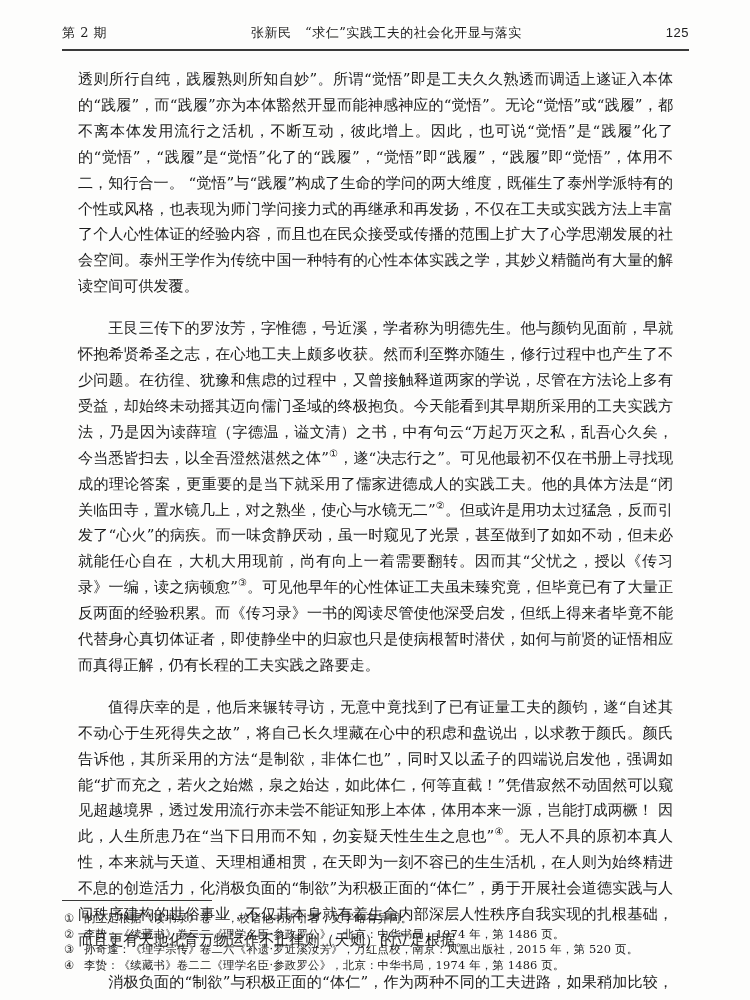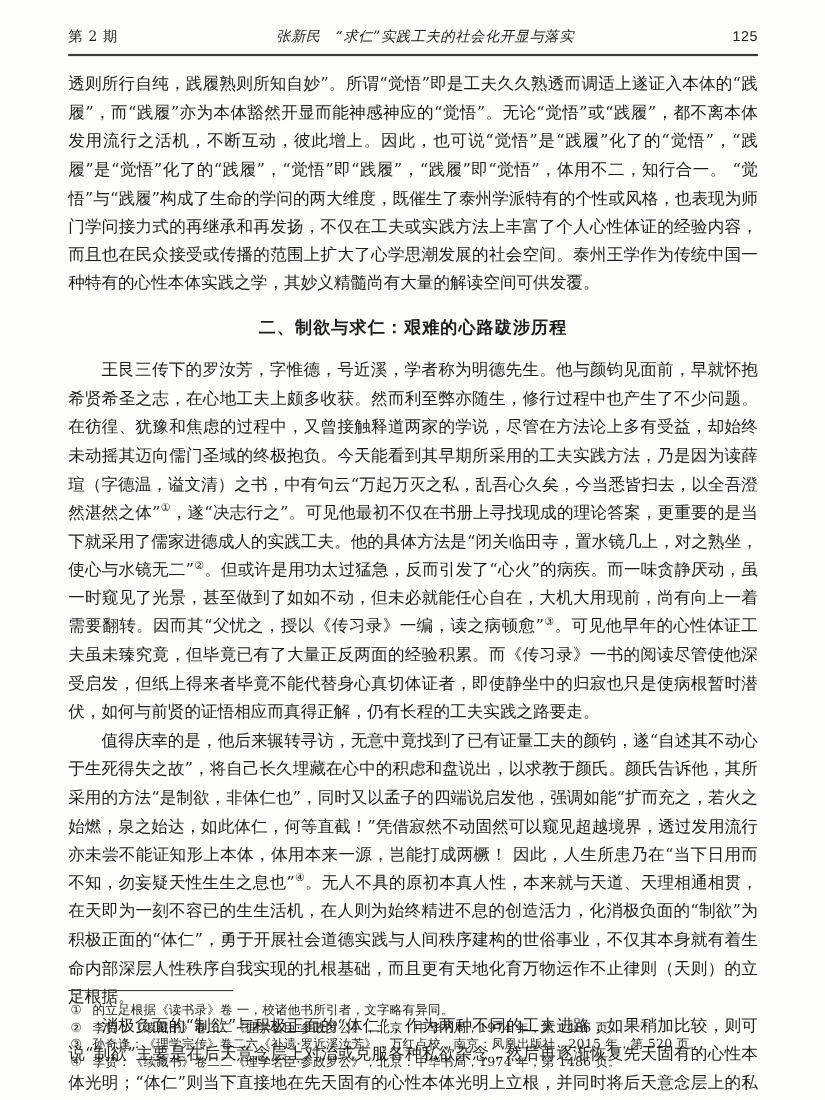--- a/index.html
+++ b/index.html
@@ -26,39 +26,39 @@
   }
   .running-header {
     display: flex;
     justify-content: space-between;
     align-items: baseline;
     padding-top: 24px;
     font-size: 13px;
     letter-spacing: 0.5px;
   }
   .running-header .issue { flex: 0 0 auto; }
-  .running-header .title { flex: 1 1 auto; text-align: center; font-style: italic; }
+  .running-header .title { flex: 1 1 auto; text-align: center; }
   .running-header .pagenum {
     flex: 0 0 auto;
     font-family: Liberation Sans, sans-serif;
   }
   .header-rule {
     border: none;
     border-top: 2px solid #3a3a3a;
     margin: 7px 0 0 0;
   }
   .body-text {
     margin-top: 13px;
     font-size: 15.1px;
     line-height: 25.9px;
     text-align: justify;
     text-justify: inter-ideograph;
   }
   .body-text p {
-    margin: 0;
+    margin: 16px;
   }
   .body-text p.indent {
     text-indent: 2em;
   }
   .section-heading {
     text-align: center;
     font-weight: bold;
     font-size: 15.5px;
     margin: 14px 0 13px 0;
     letter-spacing: 1px;
@@ -102,21 +102,20 @@
 
     <div class="running-header">
       <span class="issue">第 2 期</span>
       <span class="title">张新民　“求仁”实践工夫的社会化开显与落实</span>
       <span class="pagenum">125</span>
     </div>
     <hr class="header-rule">
 
     <div class="body-text">
       <p class="sup-circled">透则所行自纯，践履熟则所知自妙”。所谓“觉悟”即是工夫久久熟透而调适上遂证入本体的“践履”，而“践履”亦为本体豁然开显而能神感神应的“觉悟”。无论“觉悟”或“践履”，都不离本体发用流行之活机，不断互动，彼此增上。因此，也可说“觉悟”是“践履”化了的“觉悟”，“践履”是“觉悟”化了的“践履”，“觉悟”即“践履”，“践履”即“觉悟”，体用不二，知行合一。 “觉悟”与“践履”构成了生命的学问的两大维度，既催生了泰州学派特有的个性或风格，也表现为师门学问接力式的再继承和再发扬，不仅在工夫或实践方法上丰富了个人心性体证的经验内容，而且也在民众接受或传播的范围上扩大了心学思潮发展的社会空间。泰州王学作为传统中国一种特有的心性本体实践之学，其妙义精髓尚有大量的解读空间可供发覆。</p>
-      <h2 class="section-heading">二、制欲与求仁：艰难的心路跋涉历程</h2>
       <p class="indent sup-circled">王艮三传下的罗汝芳，字惟德，号近溪，学者称为明德先生。他与颜钧见面前，早就怀抱希贤希圣之志，在心地工夫上颇多收获。然而利至弊亦随生，修行过程中也产生了不少问题。在彷徨、犹豫和焦虑的过程中，又曾接触释道两家的学说，尽管在方法论上多有受益，却始终未动摇其迈向儒门圣域的终极抱负。今天能看到其早期所采用的工夫实践方法，乃是因为读薛瑄（字德温，谥文清）之书，中有句云“万起万灭之私，乱吾心久矣，今当悉皆扫去，以全吾澄然湛然之体”<sup>①</sup>，遂“决志行之”。可见他最初不仅在书册上寻找现成的理论答案，更重要的是当下就采用了儒家进德成人的实践工夫。他的具体方法是“闭关临田寺，置水镜几上，对之熟坐，使心与水镜无二”<sup>②</sup>。但或许是用功太过猛急，反而引发了“心火”的病疾。而一味贪静厌动，虽一时窥见了光景，甚至做到了如如不动，但未必就能任心自在，大机大用现前，尚有向上一着需要翻转。因而其“父忧之，授以《传习录》一编，读之病顿愈”<sup>③</sup>。可见他早年的心性体证工夫虽未臻究竟，但毕竟已有了大量正反两面的经验积累。而《传习录》一书的阅读尽管使他深受启发，但纸上得来者毕竟不能代替身心真切体证者，即使静坐中的归寂也只是使病根暂时潜伏，如何与前贤的证悟相应而真得正解，仍有长程的工夫实践之路要走。</p>
       <p class="indent sup-circled">值得庆幸的是，他后来辗转寻访，无意中竟找到了已有证量工夫的颜钧，遂“自述其不动心于生死得失之故”，将自己长久埋藏在心中的积虑和盘说出，以求教于颜氏。颜氏告诉他，其所采用的方法“是制欲，非体仁也”，同时又以孟子的四端说启发他，强调如能“扩而充之，若火之始燃，泉之始达，如此体仁，何等直截！”凭借寂然不动固然可以窥见超越境界，透过发用流行亦未尝不能证知形上本体，体用本来一源，岂能打成两橛！ 因此，人生所患乃在“当下日用而不知，勿妄疑天性生生之息也”<sup>④</sup>。无人不具的原初本真人性，本来就与天道、天理相通相贯，在天即为一刻不容已的生生活机，在人则为始终精进不息的创造活力，化消极负面的“制欲”为积极正面的“体仁”，勇于开展社会道德实践与人间秩序建构的世俗事业，不仅其本身就有着生命内部深层人性秩序自我实现的扎根基础，而且更有天地化育万物运作不止律则（天则）的立足根据。</p>
       <p class="indent sup-circled">消极负面的“制欲”与积极正面的“体仁”，作为两种不同的工夫进路，如果稍加比较，则可说“制欲”主要是在后天意念层上对治或克服各种私欲杂念，然后再逐渐恢复先天固有的心性本体光明；“体仁”则当下直接地在先天固有的心性本体光明上立根，并同时将后天意念层上的私欲杂念净尽扫光。因此，“制欲”固然有助于人们从外部形迹世界的粘滞中超拔出来，能够摆脱物欲的控制而回归本真心体，但人为的强压也会斩断心灵神感神应的无穷妙用，丧失了良知灵动通物的神明能力，毁掉了仁体活泼起用的创造生机，排斥了人与世界交往必有的道德实践生活，不仅本体呈露变成光景玩弄，即一派活机亦退转为僵硬死结。而“体仁”则直接从经验意识层翻转提升跃入超越层，并彻底调适转化内在自我生命，从超越层向下直贯进入经验层，从容应对改造外部人间各种纷杂事务。具见超越层的立根挺立乃是第一义的，经验层的廓然大公则为第二义的。二者尽管彻上彻下，不离不二，</p>
     </div>
   </div>
 
   <div class="footnote-block">
     <hr class="footnote-rule">
     <div class="footnote-item">
       <span class="fn-marker">①</span>

